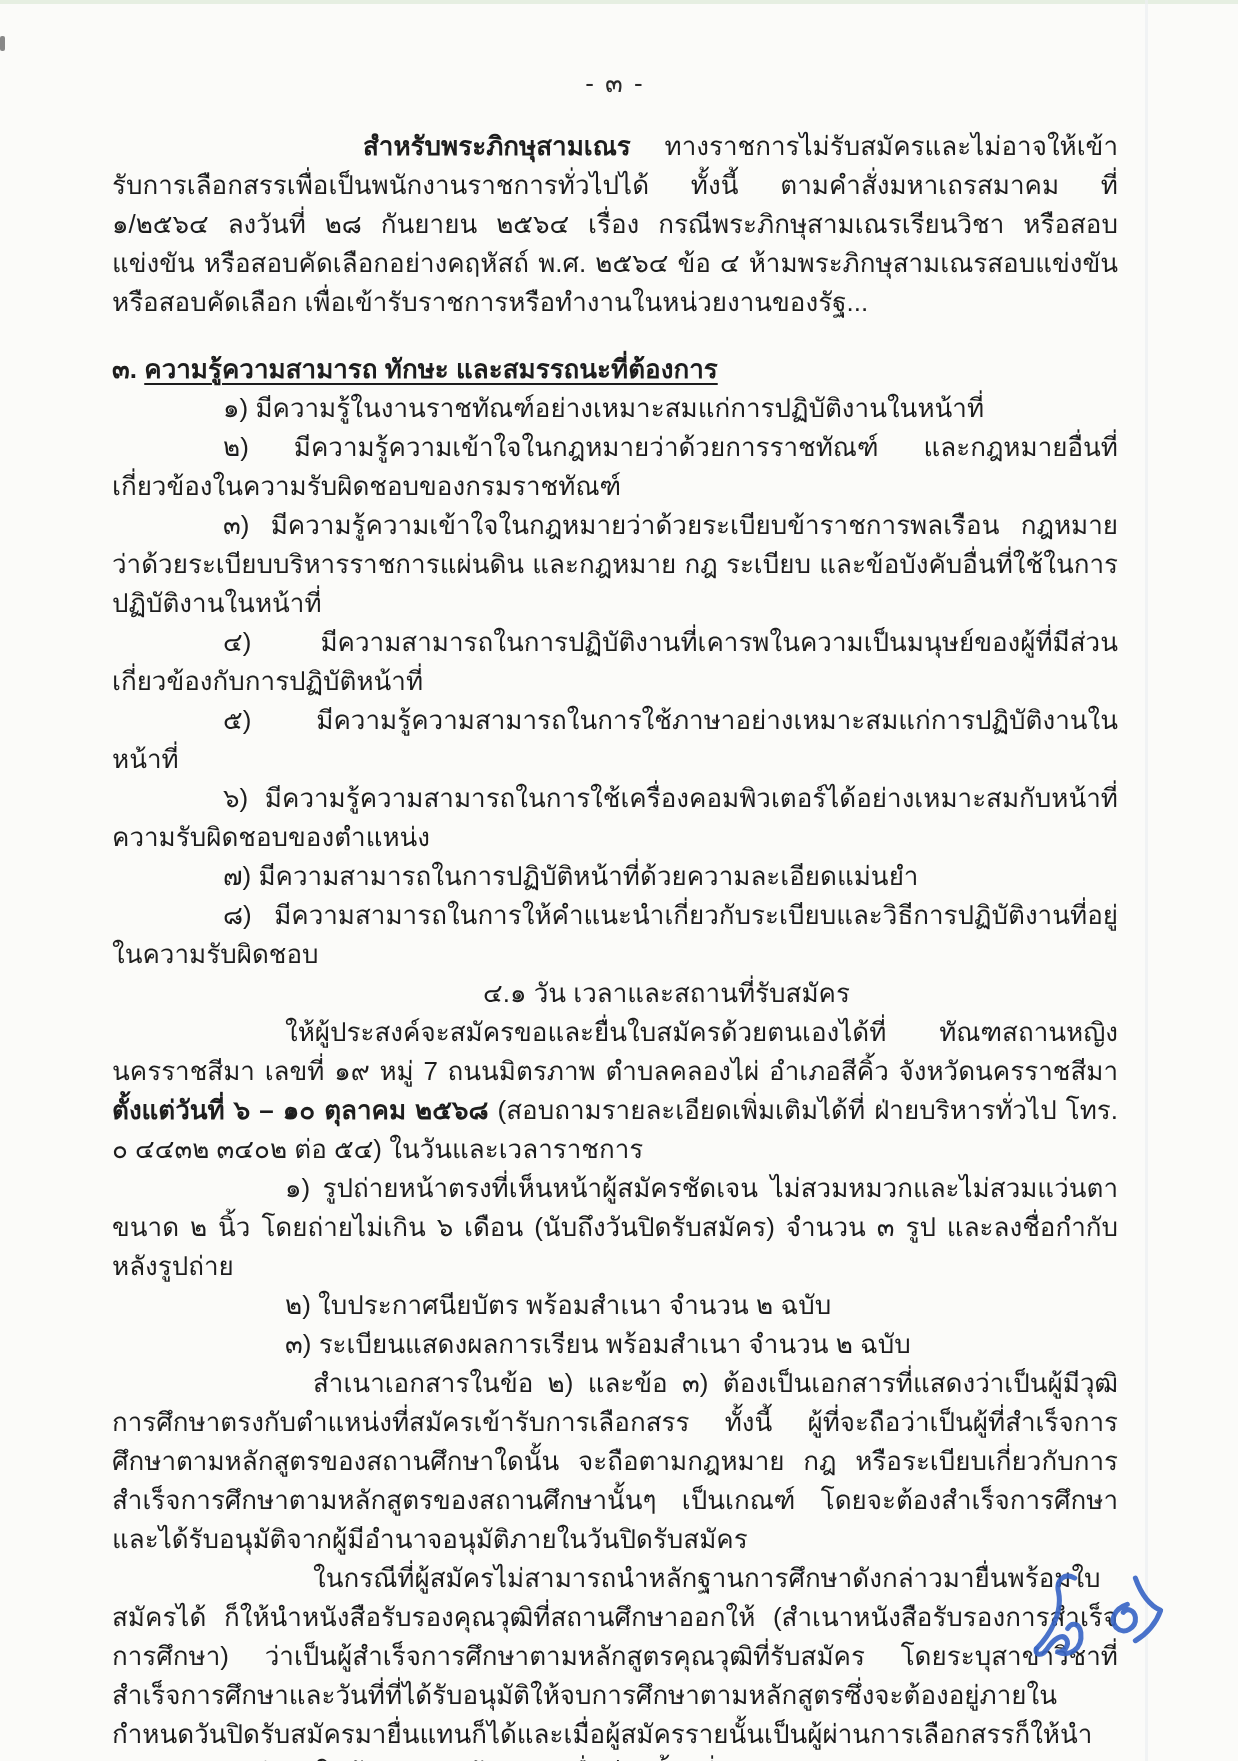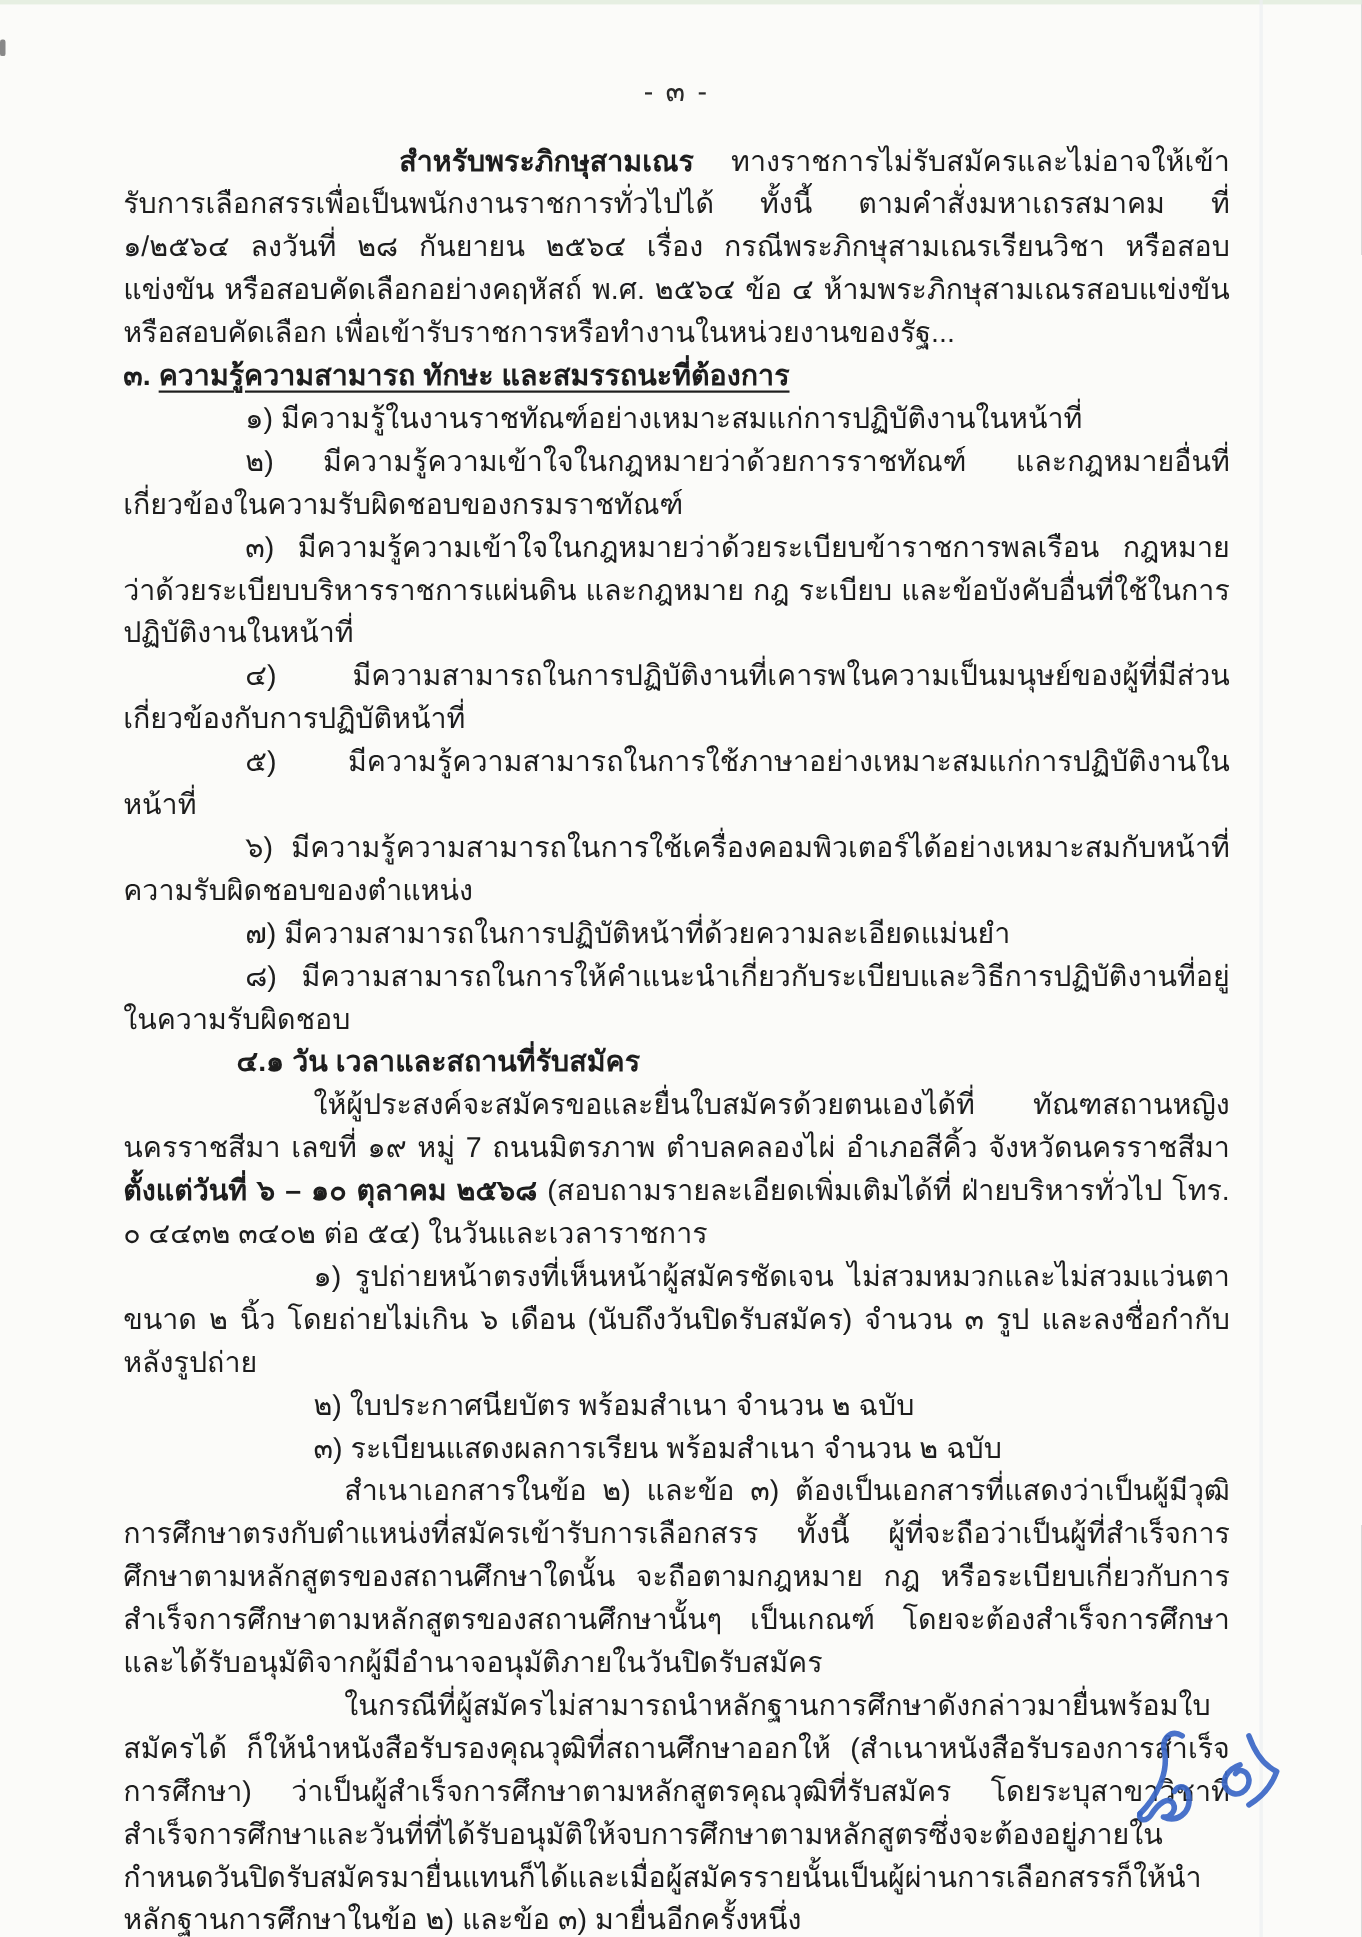--- a/index.html
+++ b/index.html
@@ -34,25 +34,25 @@
   .pageno{
     text-align:center;
     letter-spacing:2px;
     margin:0 0 12px 0;
     color:#2a2a2a;
   }
   p{margin:0;}
   .para{text-align:justify;}
   .p-intro{margin-top:24px;text-indent:251px;}
   .heading{font-weight:700;}
-  .h3gap{margin-top:0;}
+  .h3gap{margin-top:28px;}
   .h4gap{margin-top:14px;}
   .u{text-decoration:underline;text-decoration-thickness:2px;text-underline-offset:5px;}
   .item-s3{text-indent:111px;}
-  .subheading{font-weight:700;text-indent:103px;}
+  .subheading{font-weight:400;text-indent:103px;text-align:center;}
   .p-apply{text-indent:173px;}
   .item-s42{text-indent:173px;}
   .p-note{text-indent:201px;}
   b{font-weight:700;}
   .signature{
     position:absolute;
     left:1022px;top:1572px;
     width:152px;height:96px;
     pointer-events:none;
   }

